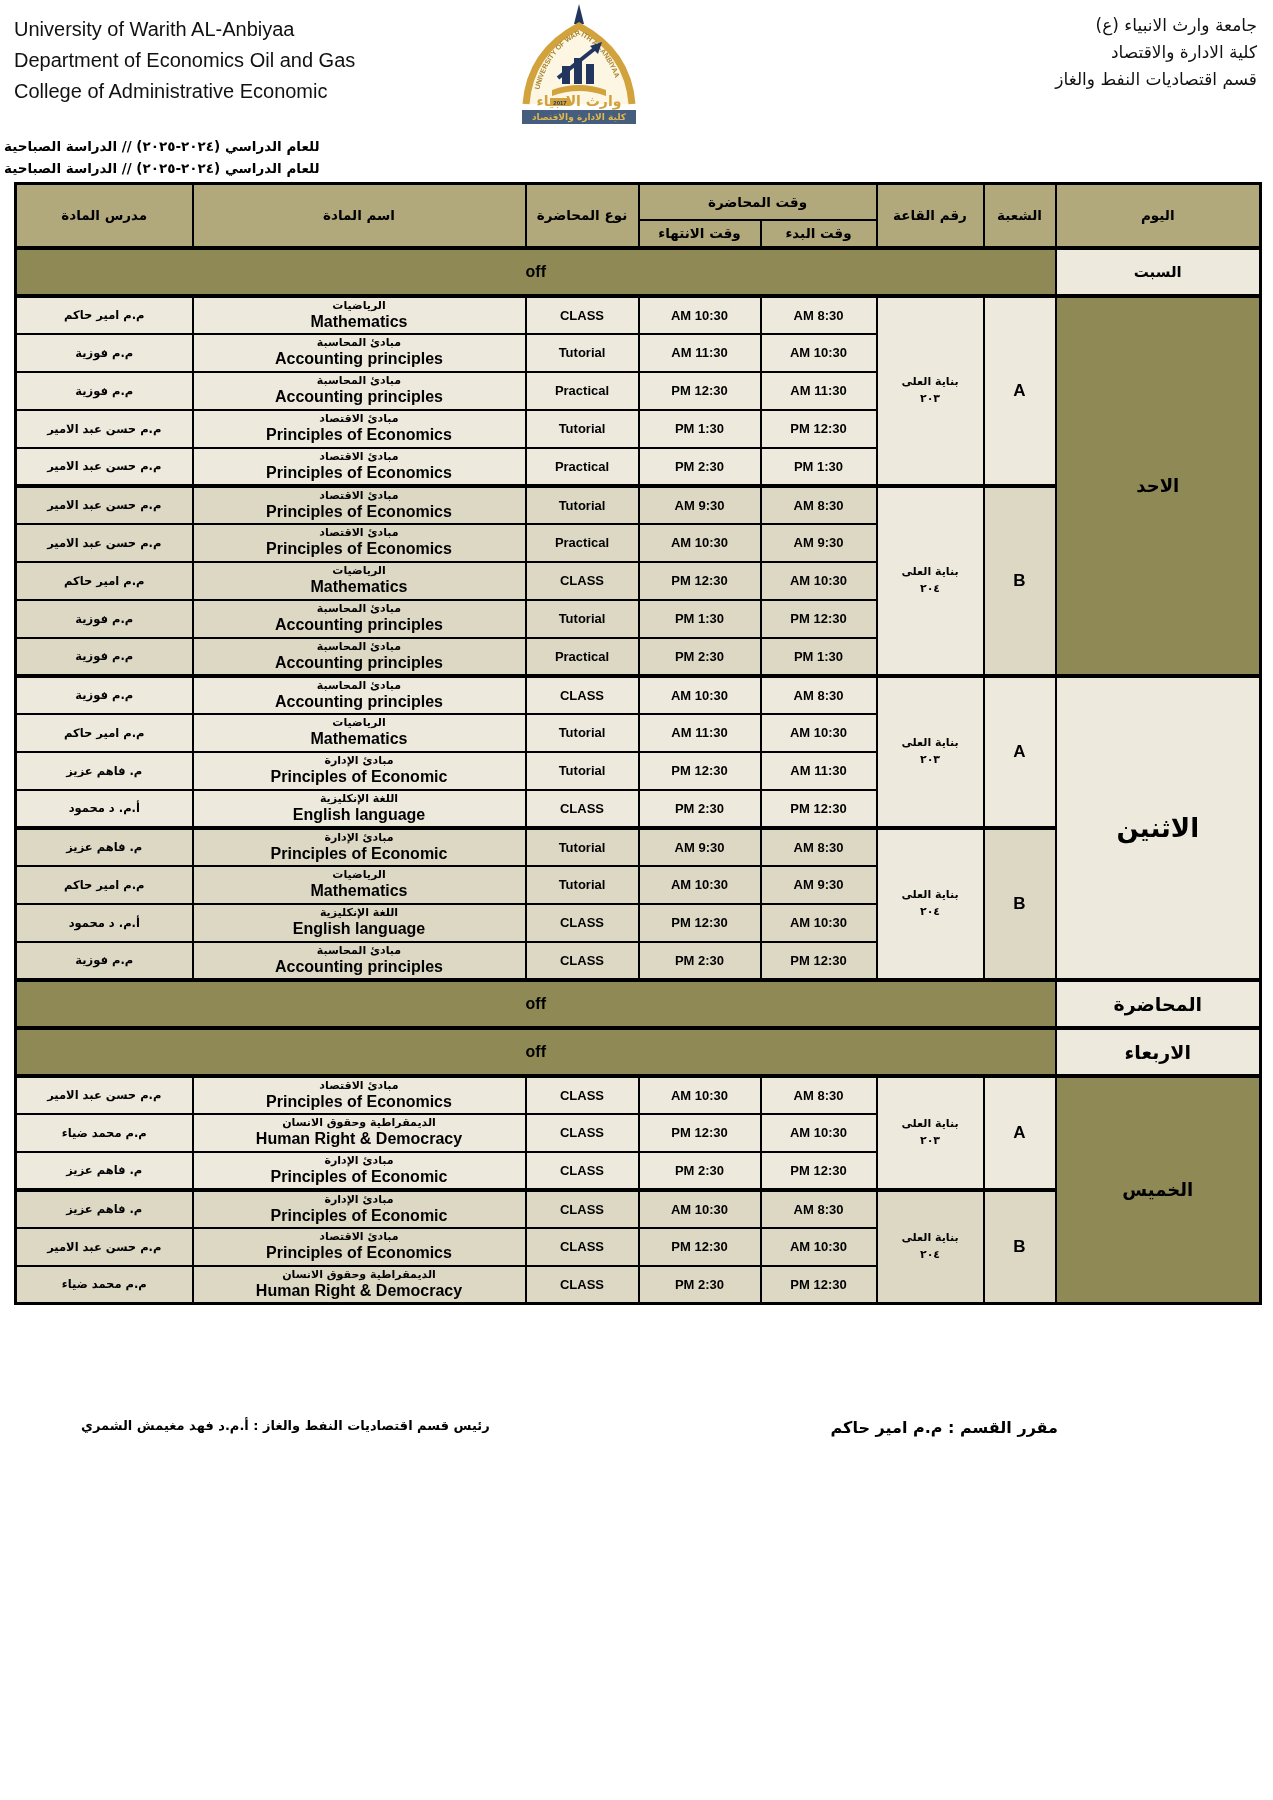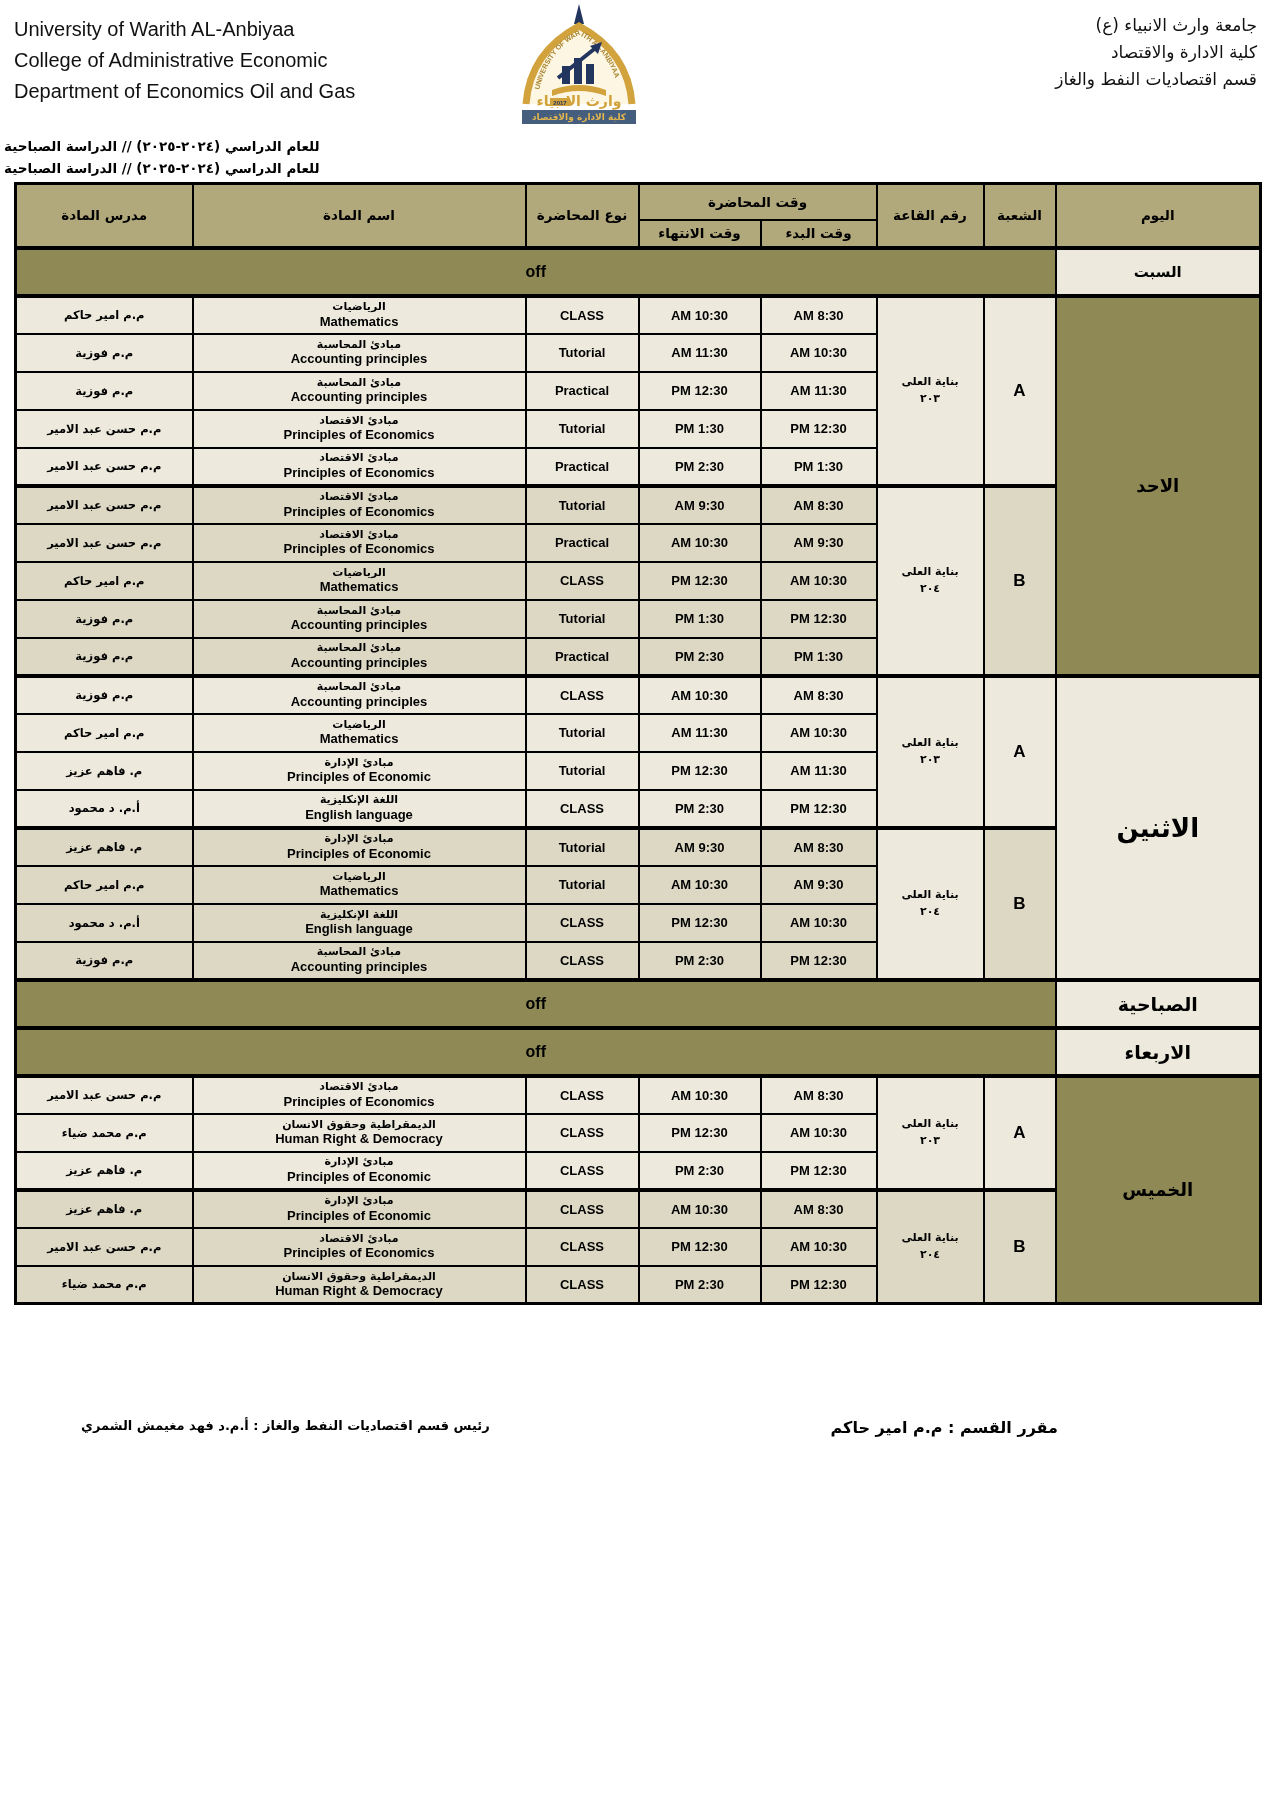--- a/index.html
+++ b/index.html
@@ -45,40 +45,40 @@
   td.day{font-weight:bold;}
   td.olive-large{background:var(--olive);font-size:18px;}
   td.ivory-large{background:var(--ivory);font-size:26px;}
   td.ivory-medium{background:var(--ivory);font-size:19px;}
   td.ivory-small{background:var(--ivory);font-size:15px;}
   td.ivory{background:var(--ivory);}
   td.tan{background:var(--tan);}
   td.teacher{font-size:11.5px;font-weight:bold;}
   td.subj .ar{display:block;font-size:11px;font-weight:bold;line-height:1.3;}
   td.subj .en{display:block;font-family:"Liberation Sans",sans-serif;
-    font-size:13px;font-weight:bold;line-height:1.15;}
+    font-size:16px;font-weight:bold;line-height:1.15;}
   td.time,td.type{font-family:"Liberation Sans",sans-serif;font-size:13px;font-weight:bold;}
   td.room{font-size:11px;font-weight:bold;line-height:1.5;}
   td.room .rl{display:block;}
   td.sec{font-family:"Liberation Sans",sans-serif;font-size:17px;font-weight:bold;}
   
   .foot-right{position:absolute;top:1418px;right:215px;direction:rtl;
     font-size:16px;font-weight:bold;}
   .foot-left{position:absolute;top:1418px;left:34px;direction:rtl;
     font-size:13px;font-weight:bold;margin-left:47px;}
 </style>
 </head>
 <body>
 
 <div class="page">
 
   <div class="hdr-en">
     <div>University of Warith AL-Anbiyaa</div>
+    <div>Department of Economics Oil and Gas</div>
     <div>College of Administrative Economic</div>
-    <div>Department of Economics Oil and Gas</div>
   </div>
 
   <div class="logo">
     <svg viewBox="0 0 170 122" width="170" height="122">
 
       <polygon points="85,0 80,20 90,20" fill="#22355e"></polygon>
       <rect x="82.5" y="16" width="5" height="10" fill="#22355e"></rect>
 
       <path d="M32,100 Q36,48 85,22 Q134,48 138,100" fill="#fdf6e3" stroke="#d2a23c" stroke-width="7"></path>
 
@@ -344,21 +344,21 @@
           <td class="time tan">12:30 PM</td>
           <td class="time tan">2:30 PM</td>
           <td class="type tan">CLASS</td>
           <td class="subj tan">
             <span class="ar">مبادئ المحاسبة</span>
             <span class="en">Accounting principles</span>
           </td>
           <td class="teacher tan">م.م فوزية</td>
         </tr>
         <tr class="offrow t-thick">
-          <td class="day ivory-medium">الصباحية</td>
+          <td class="day ivory-medium">المحاضرة</td>
           <td class="off" colspan="7">off</td>
         </tr>
         <tr class="offrow t-thick">
           <td class="day ivory-medium">الاربعاء</td>
           <td class="off" colspan="7">off</td>
         </tr>
         <tr class="row t-thick">
           <td class="day olive-large" rowspan="6">الخميس</td>
           <td class="sec ivory" rowspan="3">A</td>
           <td class="room ivory" rowspan="3">

